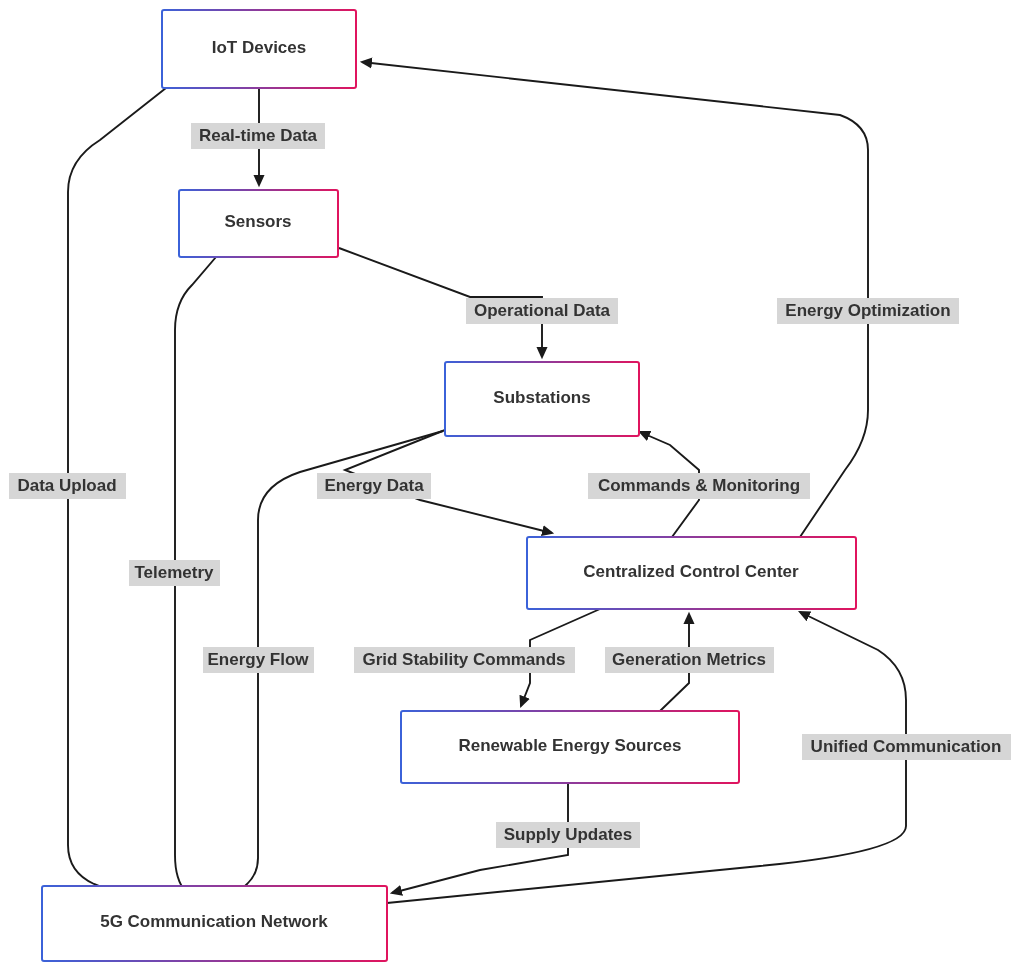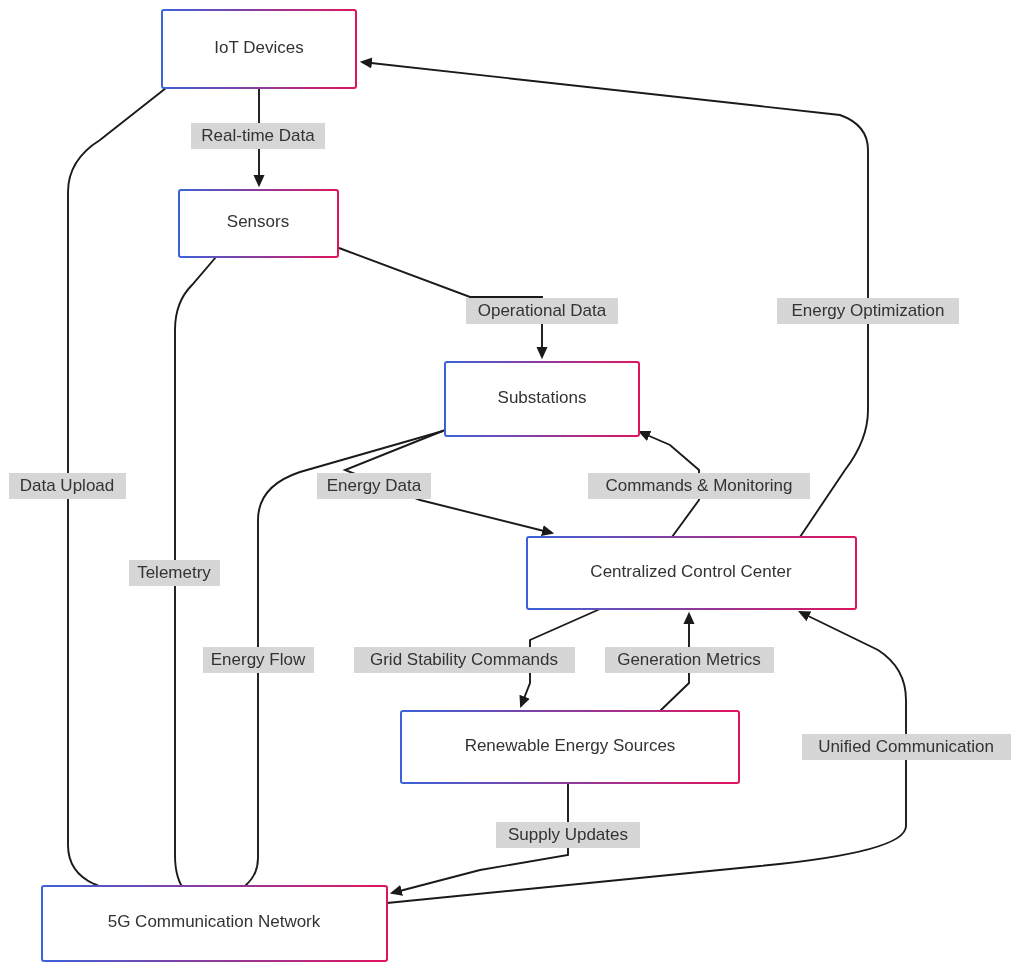--- a/index.html
+++ b/index.html
@@ -10,20 +10,21 @@
   body {
     width: 1024px;
     height: 972px;
     font-family: "Liberation Sans", sans-serif;
     overflow: hidden;
   }
   #diagram-root {
     position: relative;
     width: 1024px;
     height: 888px;
+    font-weight: bold;
   }
   svg#flowchart {
     display: block;
     width: 1024px;
     height: 972px;
   }
   .node-rect {
     fill: #ffffff;
     stroke-width: 2;
   }

